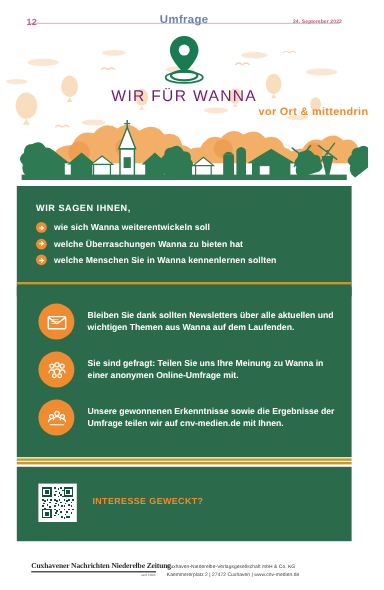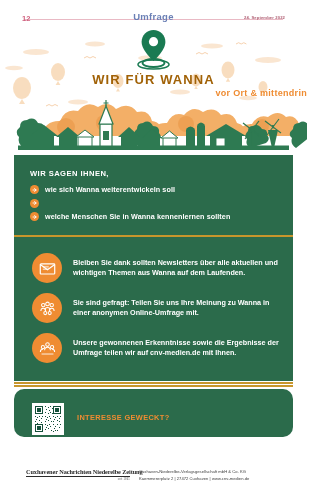--- a/index.html
+++ b/index.html
@@ -30,34 +30,34 @@
     position:absolute;right:22px;top:7px;
     font-size:4.2px;font-weight:700;color:#b06074;letter-spacing:.1px;
   }
 
   
   .hero{position:absolute;left:0;top:24px;width:307px;height:126px;overflow:hidden;}
   .hero svg{display:block;}
 
   .brand{
     position:absolute;left:0;top:72px;width:307px;text-align:center;
-    font-size:13px;font-weight:700;color:#a16207;letter-spacing:1.1px;
+    font-size:13px;font-weight:400;color:#701a75;letter-spacing:1.1px;
   }
   .brand-sub{
     position:absolute;left:0;top:88px;width:307px;text-align:right;
     font-size:9px;font-weight:700;color:#ef8c32;letter-spacing:.3px;
   }
 
   
   .panel{
     position:absolute;left:14px;width:279px;background:#2b6b4b;
   }
   .panel-a{top:155px;height:92px;}
   .panel-b{top:239px;height:142px;}
-  .panel-c{top:389px;height:48px;border-radius:10px;}
+  .panel-c{top:389px;height:62px;}
 
   .divider-gold{
     position:absolute;left:14px;width:279px;height:2px;background:#c8962c;
   }
   .div-1{top:235px;}
   .div-2{top:381.5px;}
   .div-3{top:385px;}
 
   .panel-head{
     position:absolute;left:16px;top:14px;
@@ -253,20 +253,21 @@
         </span>
         <span class="btxt">wie sich Wanna weiterentwickeln soll</span>
       </div>
 
       <div class="bullet">
         <span class="dot">
           <svg width="6" height="6" viewBox="0 0 6 6">
               <path d="M1 3 h3 M2.6 1.6 L4.2 3 L2.6 4.4" stroke="#ffffff" stroke-width="0.9" fill="none" stroke-linecap="round"></path>
             </svg>
         </span>
+        <span class="btxt">welche Überraschungen Wanna zu bieten hat</span>
       </div>
 
       <div class="bullet">
         <span class="dot">
           <svg width="6" height="6" viewBox="0 0 6 6">
               <path d="M1 3 h3 M2.6 1.6 L4.2 3 L2.6 4.4" stroke="#ffffff" stroke-width="0.9" fill="none" stroke-linecap="round"></path>
             </svg>
         </span>
         <span class="btxt">welche Menschen Sie in Wanna kennenlernen sollten</span>
       </div>

